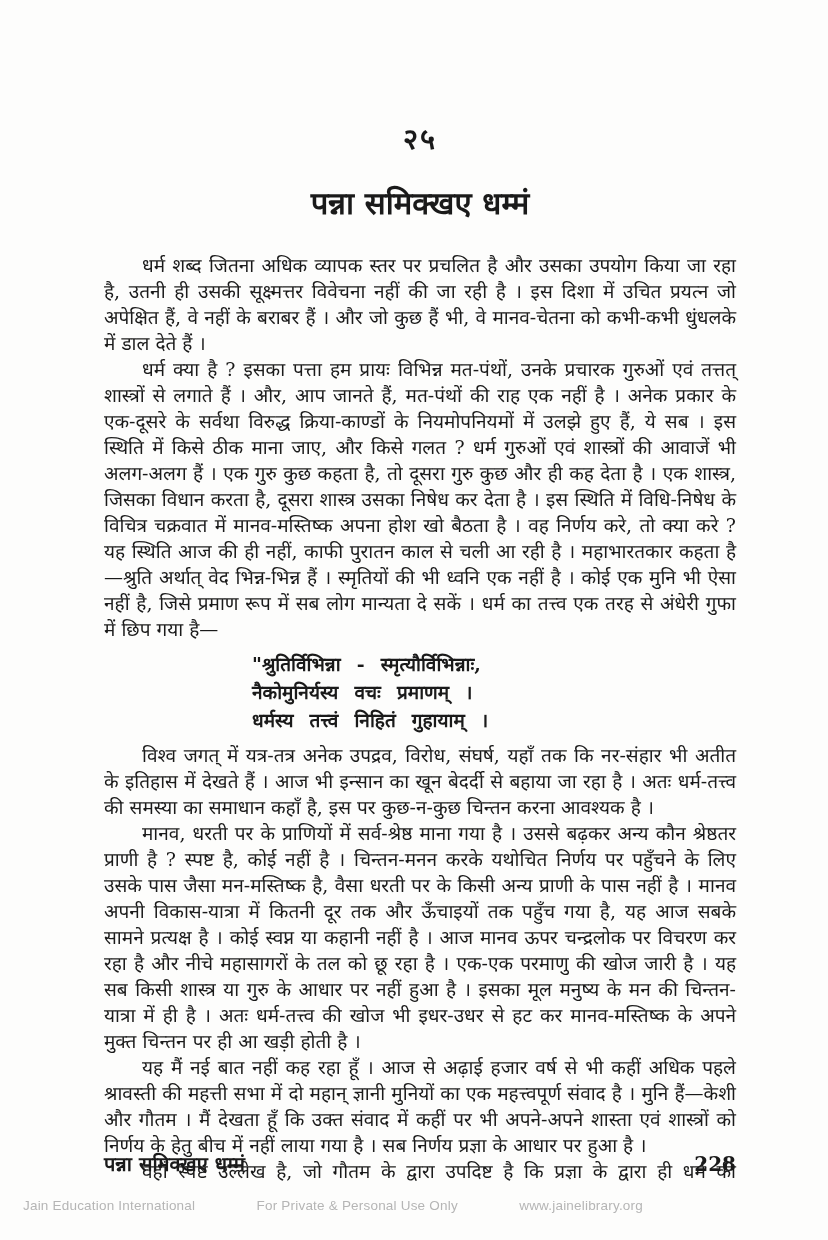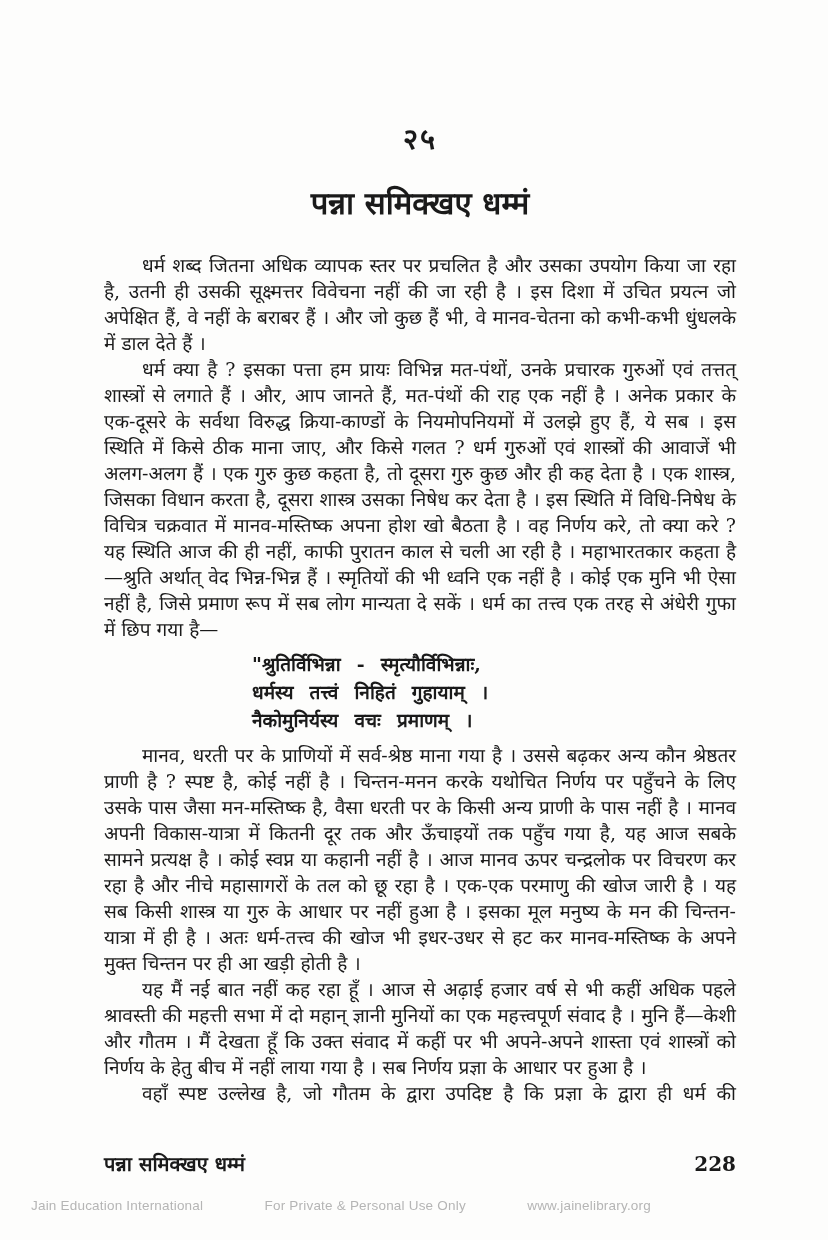--- a/index.html
+++ b/index.html
@@ -67,21 +67,21 @@
     width: 632px;
     display: flex;
     justify-content: space-between;
     align-items: baseline;
     font-size: 20px;
     font-weight: bold;
   }
   .bottom-bar {
     position: absolute;
     top: 1198px;
-    left: 8px;
+    left: 0;
     width: 666px;
     box-sizing: border-box;
     padding: 0 23px;
     display: flex;
     justify-content: space-between;
     align-items: flex-start;
     font-family: "Liberation Sans", "DejaVu Sans", sans-serif;
     font-size: 13.5px;
     color: #b5b5b5;
     letter-spacing: 0.2px;
@@ -97,24 +97,25 @@
   <h1 class="page-title">पन्ना समिक्खए धम्मं</h1>
 
   <div class="body-text">
 
     <p>धर्म शब्द जितना अधिक व्यापक स्तर पर प्रचलित है और उसका उपयोग किया जा रहा है, उतनी ही उसकी सूक्ष्मत्तर विवेचना नहीं की जा रही है । इस दिशा में उचित प्रयत्न जो अपेक्षित हैं, वे नहीं के बराबर हैं । और जो कुछ हैं भी, वे मानव-चेतना को कभी-कभी धुंधलके में डाल देते हैं ।</p>
 
     <p>धर्म क्या है ?  इसका पत्ता हम प्रायः विभिन्न मत-पंथों, उनके प्रचारक गुरुओं एवं तत्तत् शास्त्रों से लगाते हैं । और, आप जानते हैं, मत-पंथों की राह एक नहीं है ।  अनेक प्रकार के एक-दूसरे के सर्वथा विरुद्ध क्रिया-काण्डों के नियमोपनियमों में उलझे हुए हैं, ये सब ।  इस स्थिति में किसे ठीक माना जाए, और किसे गलत ? धर्म गुरुओं एवं शास्त्रों की आवाजें भी अलग-अलग हैं ।  एक गुरु कुछ कहता है, तो दूसरा गुरु कुछ और ही कह देता है ।  एक शास्त्र, जिसका विधान करता है, दूसरा शास्त्र उसका निषेध कर देता है । इस स्थिति में विधि-निषेध के विचित्र चक्रवात में मानव-मस्तिष्क अपना होश खो बैठता है ।  वह निर्णय करे, तो क्या करे ?  यह स्थिति आज की ही नहीं, काफी पुरातन काल से चली आ रही है ।  महाभारतकार कहता है—श्रुति अर्थात् वेद भिन्न-भिन्न हैं ।  स्मृतियों की भी ध्वनि एक नहीं है ।  कोई एक मुनि भी ऐसा नहीं है, जिसे प्रमाण रूप में सब लोग मान्यता दे सकें ।  धर्म का तत्त्व एक तरह से अंधेरी गुफा में छिप गया है—</p>
 
     <div class="verse">
       <div>"श्रुतिर्विभिन्ना - स्मृत्यौर्विभिन्नाः,</div>
+      <div>नैकोमुनिर्यस्य वचः प्रमाणम् ।</div>
       <div>धर्मस्य तत्त्वं निहितं गुहायाम् ।</div>
-      <div>नैकोमुनिर्यस्य वचः प्रमाणम् ।</div>
     </div>
 
+    <p>विश्व जगत् में यत्र-तत्र अनेक उपद्रव, विरोध, संघर्ष, यहाँ तक कि नर-संहार भी अतीत के इतिहास में देखते हैं । आज भी इन्सान का खून बेदर्दी से बहाया जा रहा है । अतः धर्म-तत्त्व की समस्या का समाधान कहाँ है, इस पर कुछ-न-कुछ चिन्तन करना आवश्यक है ।</p>
 
     <p>मानव, धरती पर के प्राणियों में सर्व-श्रेष्ठ माना गया है ।  उससे बढ़कर अन्य कौन श्रेष्ठतर प्राणी है ?  स्पष्ट है, कोई नहीं है ।  चिन्तन-मनन करके यथोचित निर्णय पर पहुँचने के लिए उसके पास जैसा मन-मस्तिष्क है, वैसा धरती पर के किसी अन्य प्राणी के पास नहीं है ।  मानव अपनी विकास-यात्रा में कितनी दूर तक और ऊँचाइयों तक पहुँच गया है, यह आज सबके सामने प्रत्यक्ष है ।  कोई स्वप्न या कहानी नहीं है ।  आज मानव ऊपर चन्द्रलोक पर विचरण कर रहा है और नीचे महासागरों के तल को छू रहा है ।  एक-एक परमाणु की खोज जारी है ।  यह सब किसी शास्त्र या गुरु के आधार पर नहीं हुआ है । इसका मूल मनुष्य के मन की चिन्तन-यात्रा में ही है ।  अतः धर्म-तत्त्व की खोज भी इधर-उधर से हट कर मानव-मस्तिष्क के अपने मुक्त चिन्तन पर ही आ खड़ी होती है ।</p>
 
     <p>यह मैं नई बात नहीं कह रहा हूँ ।  आज से अढ़ाई हजार वर्ष से भी कहीं अधिक पहले श्रावस्ती की महत्ती सभा में दो महान् ज्ञानी मुनियों का एक महत्त्वपूर्ण संवाद है ।  मुनि हैं—केशी और गौतम ।  मैं देखता हूँ कि उक्त संवाद में कहीं पर भी अपने-अपने शास्ता एवं शास्त्रों को निर्णय के हेतु बीच में नहीं लाया गया है । सब निर्णय प्रज्ञा के आधार पर हुआ है ।</p>
 
     <p class="justify-last">वहाँ स्पष्ट उल्लेख है, जो गौतम के द्वारा उपदिष्ट है कि प्रज्ञा के द्वारा ही धर्म की</p>
 
   </div>
 
   <div class="running-footer">

